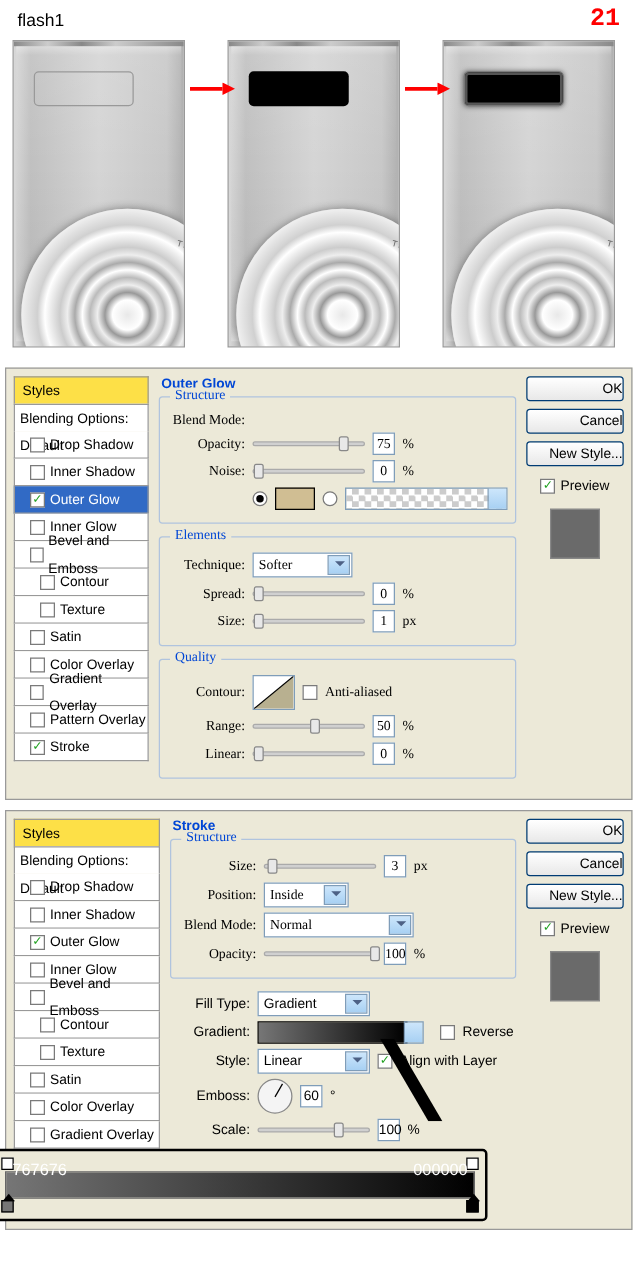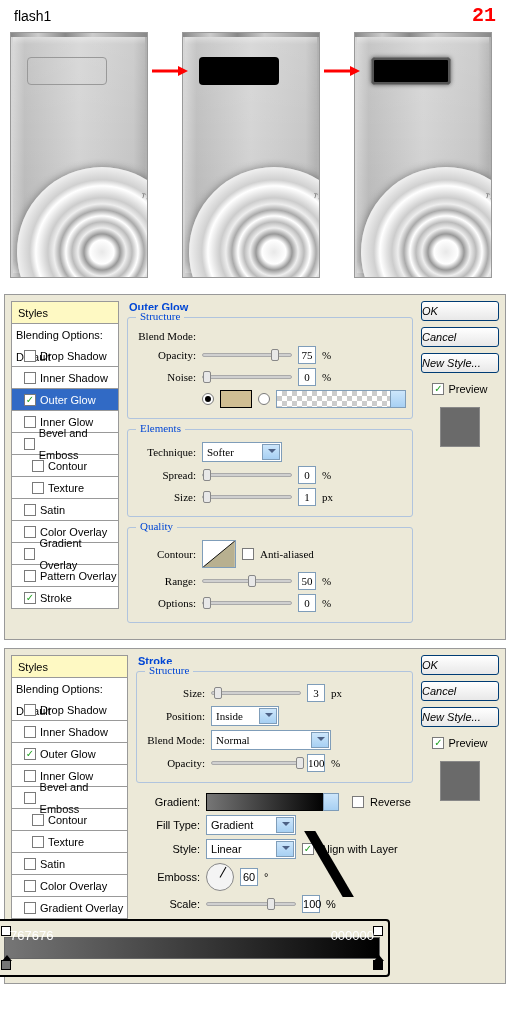--- a/index.html
+++ b/index.html
@@ -134,21 +134,21 @@
   }
   .styles-panel {
     width: 138px;
   }
   .styles-header {
     height: 22px;
     line-height: 22px;
     padding-left: 6px;
     border: 1px solid #999;
     border-bottom: none;
-    background: #fef9c3;
+    background: #fde047;
     font-size: 11px;
   }
   .styles-default {
     height: 22px;
     line-height: 22px;
     padding-left: 4px;
     border: 1px solid #999;
     border-bottom: none;
     background: #fff;
     font-size: 11px;
@@ -312,23 +312,22 @@
     gap: 6px;
     align-items: center;
   }
   .btn {
     width: 78px;
     height: 20px;
     background: linear-gradient(#fff, #e8e8e8);
     border: 1px solid #003c74;
     border-radius: 3px;
     font-size: 11px;
-    text-align: left;
+    text-align: right;
     line-height: 18px;
-    font-style: italic;
   }
   .preview-box {
     width: 40px; height: 40px;
     background: #6a6a6a;
     border: 1px solid #888;
     margin-top: 6px;
   }
   .prev-chk-row { display:flex; align-items:center; gap:4px; margin-top: 4px; }
 
   .gradient-bar {
@@ -566,21 +565,21 @@
       </div>
       <div class="field-row">
         <div class="field-label">Range:</div>
         <div class="slider">
             <div class="thumb" style="left:45px"></div>
           </div>
         <div class="num-box">50</div>
         <div class="unit">%</div>
       </div>
       <div class="field-row">
-        <div class="field-label">Options:</div>
+        <div class="field-label">Linear:</div>
         <div class="slider">
             <div class="thumb" style="left:0"></div>
           </div>
         <div class="num-box">0</div>
         <div class="unit">%</div>
       </div>
     </div>
   </div>
 
   <div class="right-panel">
@@ -683,32 +682,32 @@
         <div class="slider">
             <div class="thumb" style="left:84px"></div>
           </div>
         <div class="num-box">100</div>
         <div class="unit">%</div>
       </div>
     </div>
 
     <div style="margin:4px 4px">
       <div class="field-row">
+        <div class="field-label">Fill Type:</div>
+        <div class="dropdown" style="width:90px">
+            <span>Gradient</span>
+            <span class="dd-arrow"></span>
+          </div>
+      </div>
+      <div class="field-row">
         <div class="field-label">Gradient:</div>
         <div class="gradient-bar"></div>
         <div style="width:14px"></div>
         <span class="chk"></span>
         <span>Reverse</span>
-      </div>
-      <div class="field-row">
-        <div class="field-label">Fill Type:</div>
-        <div class="dropdown" style="width:90px">
-            <span>Gradient</span>
-            <span class="dd-arrow"></span>
-          </div>
       </div>
       <div class="field-row">
         <div class="field-label">Style:</div>
         <div class="dropdown" style="width:90px">
             <span>Linear</span>
             <span class="dd-arrow"></span>
           </div>
         <span class="chk on"></span>
         <span>Align with Layer</span>
       </div>

